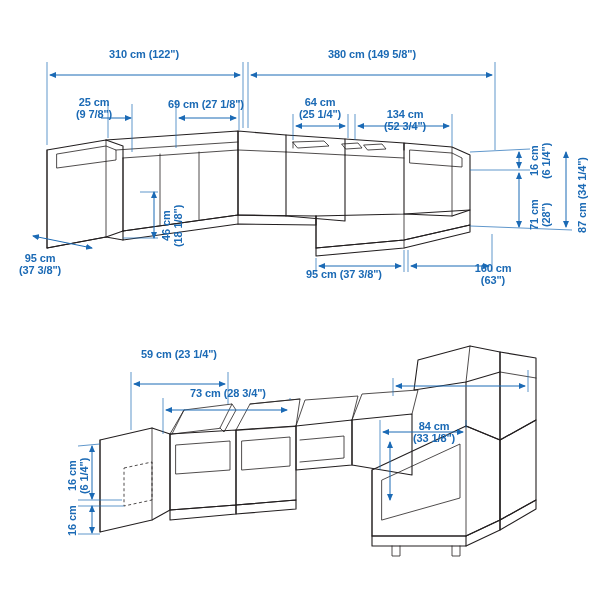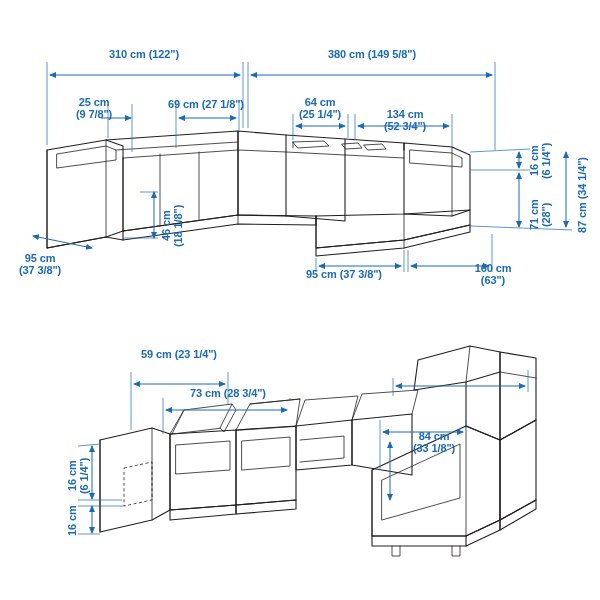--- a/index.html
+++ b/index.html
@@ -288,21 +288,21 @@
   <div class="dim-label vert-flip" style="left:528px; top:186px; height:58px;">71 cm
 (28")</div>
 
   <div class="dim-label vert-flip" style="left:576px; top:140px; height:110px;">87 cm (34 1/4")</div>
 
   <div class="dim-label center" style="left:102px; top:348px; width:154px;">59 cm (23 1/4")</div>
 
   <div class="dim-label center" style="left:158px; top:387px; width:140px;">73 cm (28 3/4")</div>
 
 
-  <div class="dim-label center" style="left:398px; top:430px; width:72px;">84 cm
+  <div class="dim-label center" style="left:398px; top:420px; width:72px;">84 cm
 (33 1/8")</div>
 
   <div class="dim-label vert-flip" style="left:66px; top:450px; height:52px;">16 cm
 (6 1/4")</div>
 
   <div class="dim-label vert-flip" style="left:66px; top:506px; height:30px;">16 cm</div>
 
 </div>
 
 </body></html>

